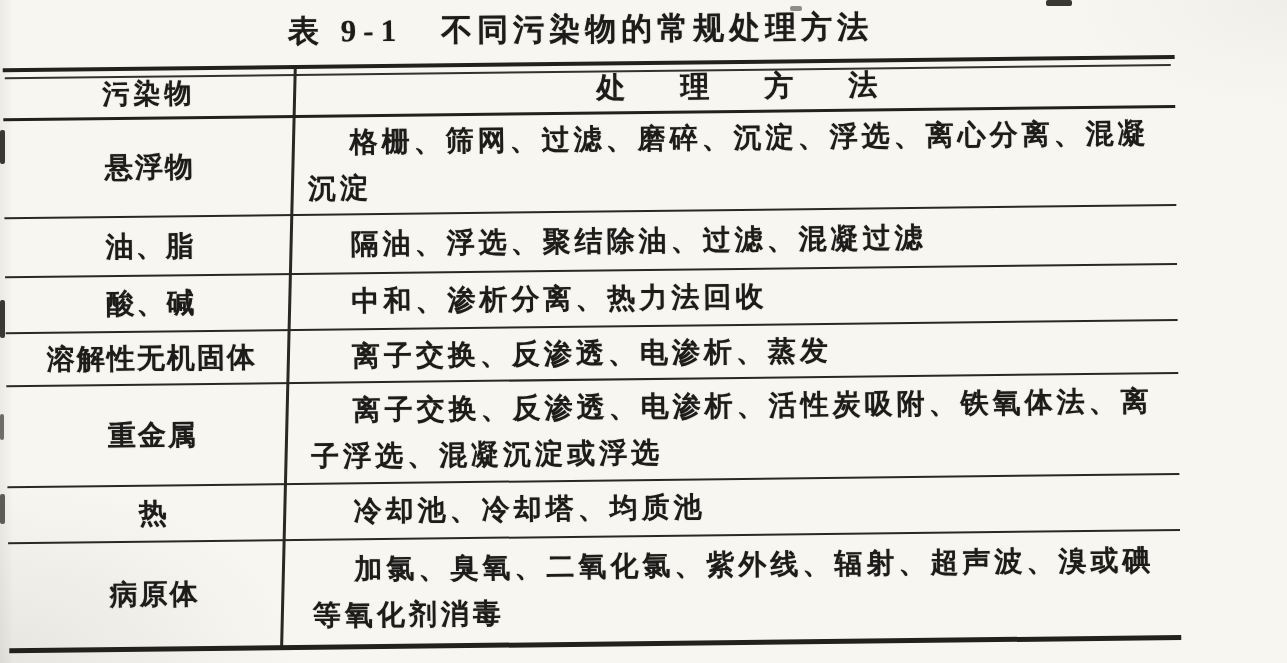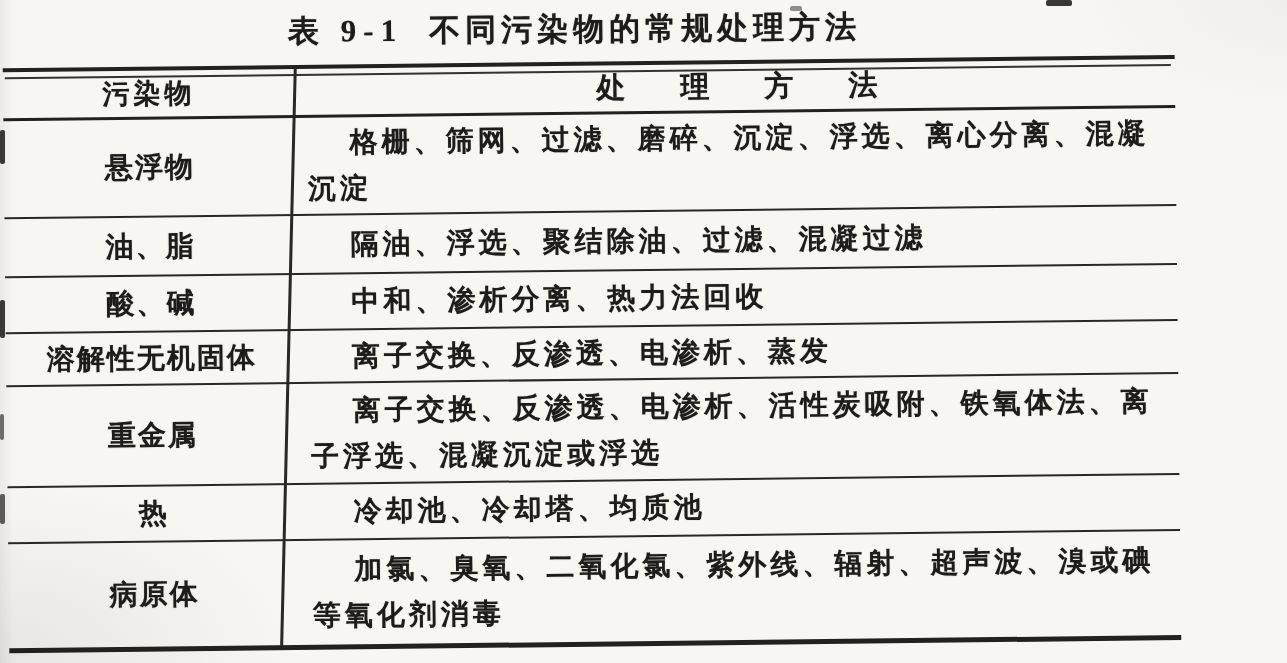--- a/index.html
+++ b/index.html
@@ -13,21 +13,21 @@
     font-family:"Liberation Serif","DejaVu Serif",serif;
     color:#1d1c1a;
   }
   .title{
     position:absolute;left:288px;top:8px;width:700px;
     font-size:31px;font-weight:bold;letter-spacing:5px;
     transform:rotate(-0.45deg);
     white-space:nowrap;
     text-shadow:0 0 1px rgba(30,28,25,0.55);
   }
-  .title .tlabel{margin-right:26px;letter-spacing:7px;}
+  .title .tlabel{margin-right:38px;letter-spacing:7px;}
   .scan-table{
     position:absolute;left:6px;top:63px;width:1172px;
     border-top:4px solid #23211e;
     transform:rotate(-0.65deg);
     transform-origin:40% 50%;
   }
   .scan-table::before{ 
     content:"";position:absolute;top:5px;left:2px;right:4px;height:2px;
     background:#35322e;
   }

